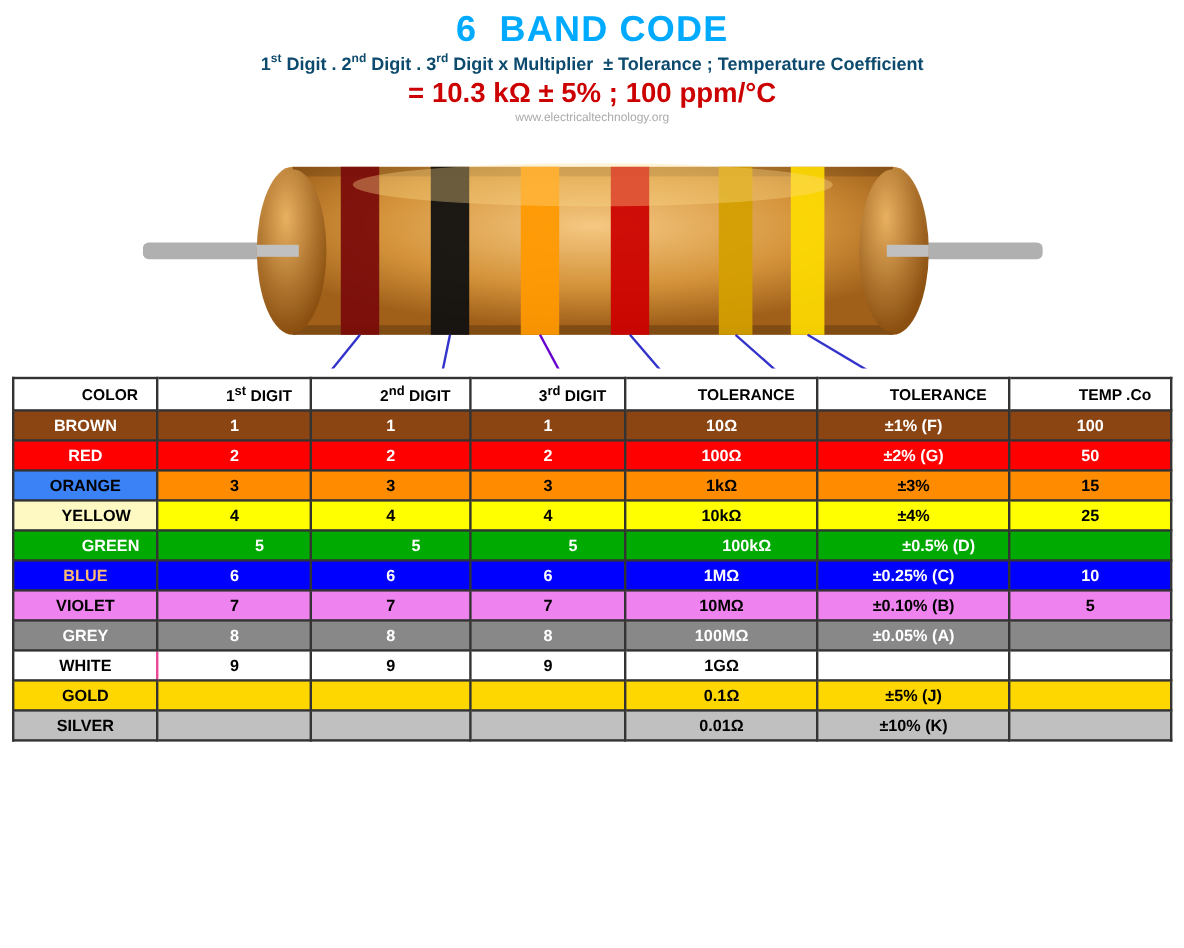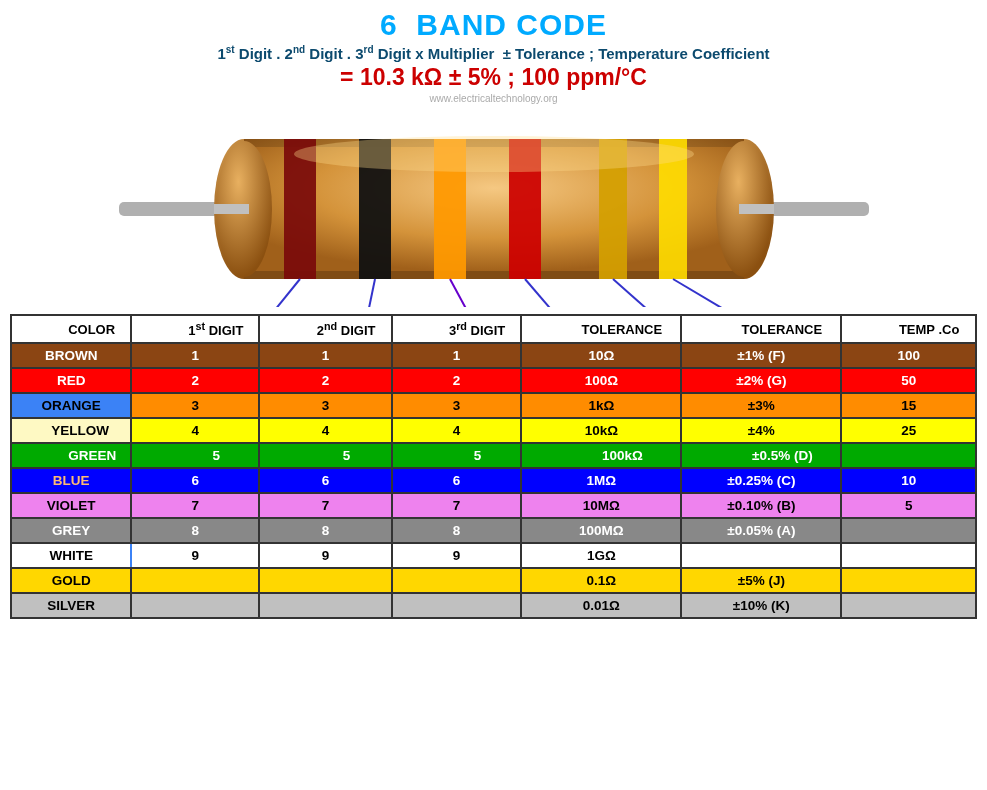--- a/index.html
+++ b/index.html
@@ -107,21 +107,21 @@
     
     .row-black .col-color { background: #000; color: #fff; }
     .row-brown .col-color { background: #8B4513; color: #fff; }
     .row-red .col-color { background: #ff0000; color: #fff; }
     .row-orange .col-color { background: #3b82f6; color: #000; }
     .row-yellow .col-color { background: #fef9c3; color: #000; padding-left: 20px; }
     .row-green .col-color { background: #00aa00; color: #fff; }
     .row-blue .col-color { background: #0000ff; color: #fdba74; }
     .row-violet .col-color { background: #ee82ee; color: #000; }
     .row-grey .col-color { background: #888888; color: #fff; }
-    .row-white .col-color { background: #ffffff; color: #000; border-right: 2px solid #3b82f6; }
+    .row-white .col-color { background: #ffffff; color: #000; border-right: 2px solid #ec4899; }
     .row-gold .col-color { background: #ffd700; color: #000; }
     .row-silver .col-color { background: #c0c0c0; color: #000; }
   </style>
 </head>
 <body>
 
 <div id="app">
 
   <div class="main-title">
     <span>6</span>

